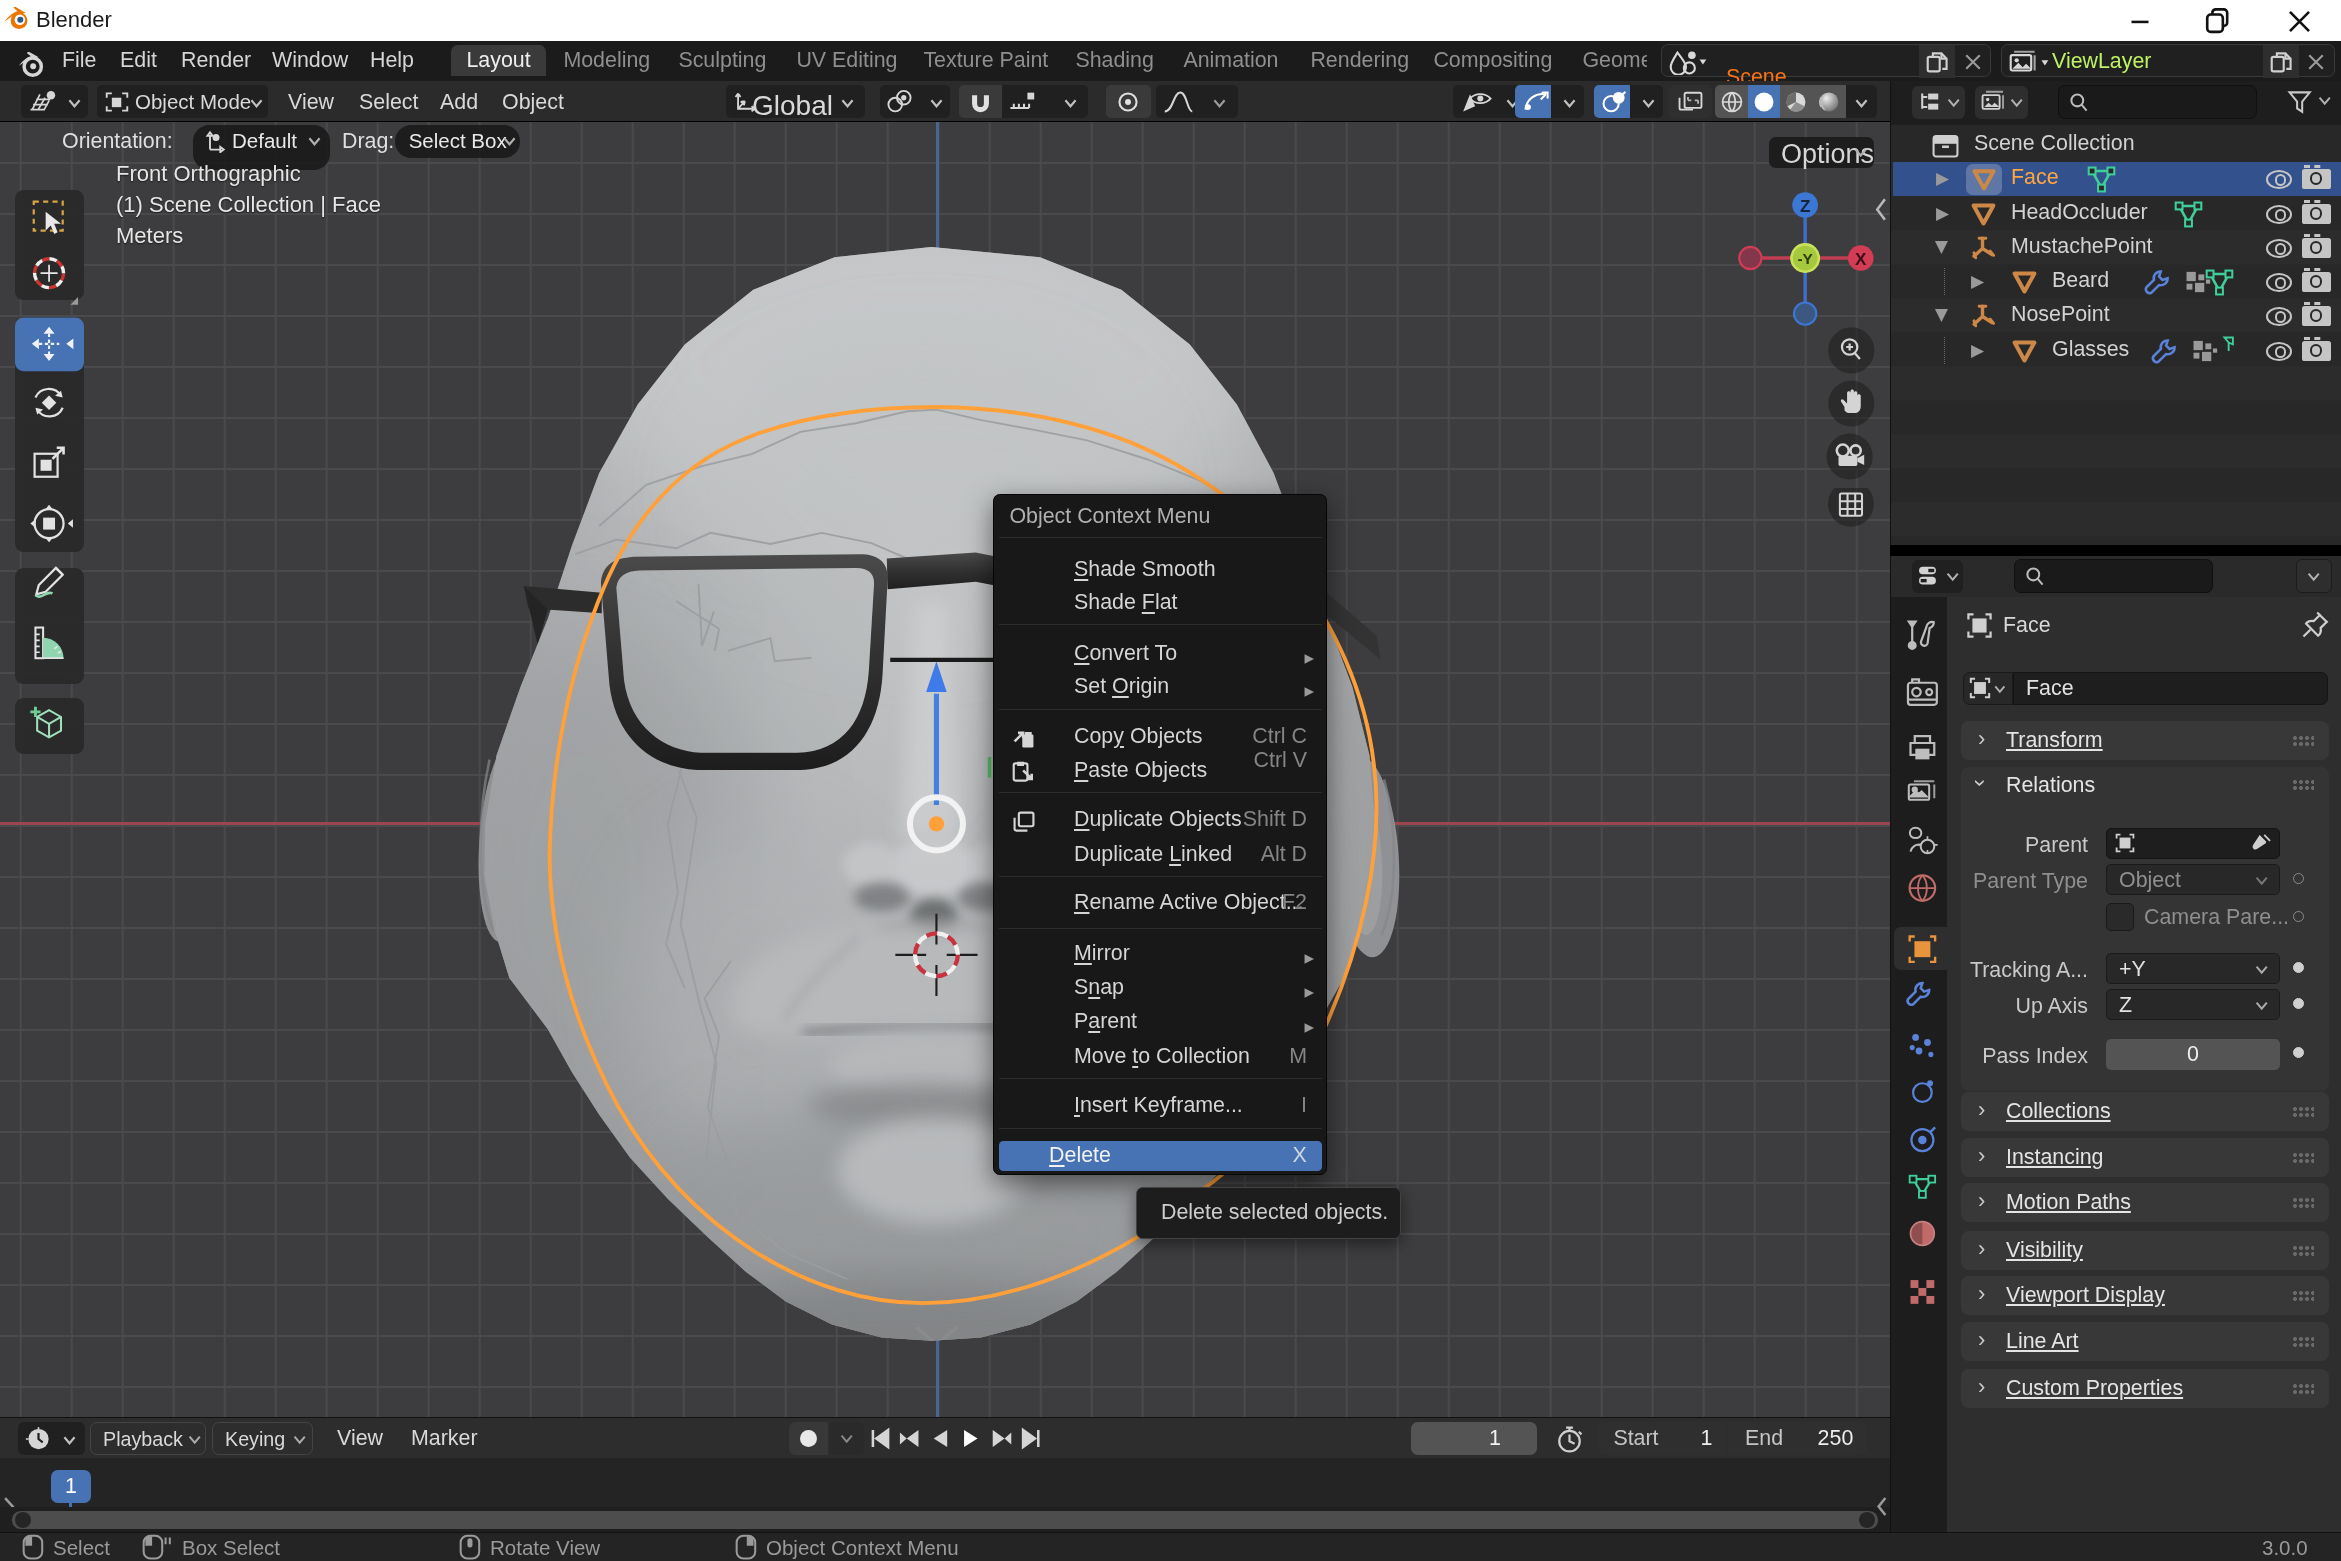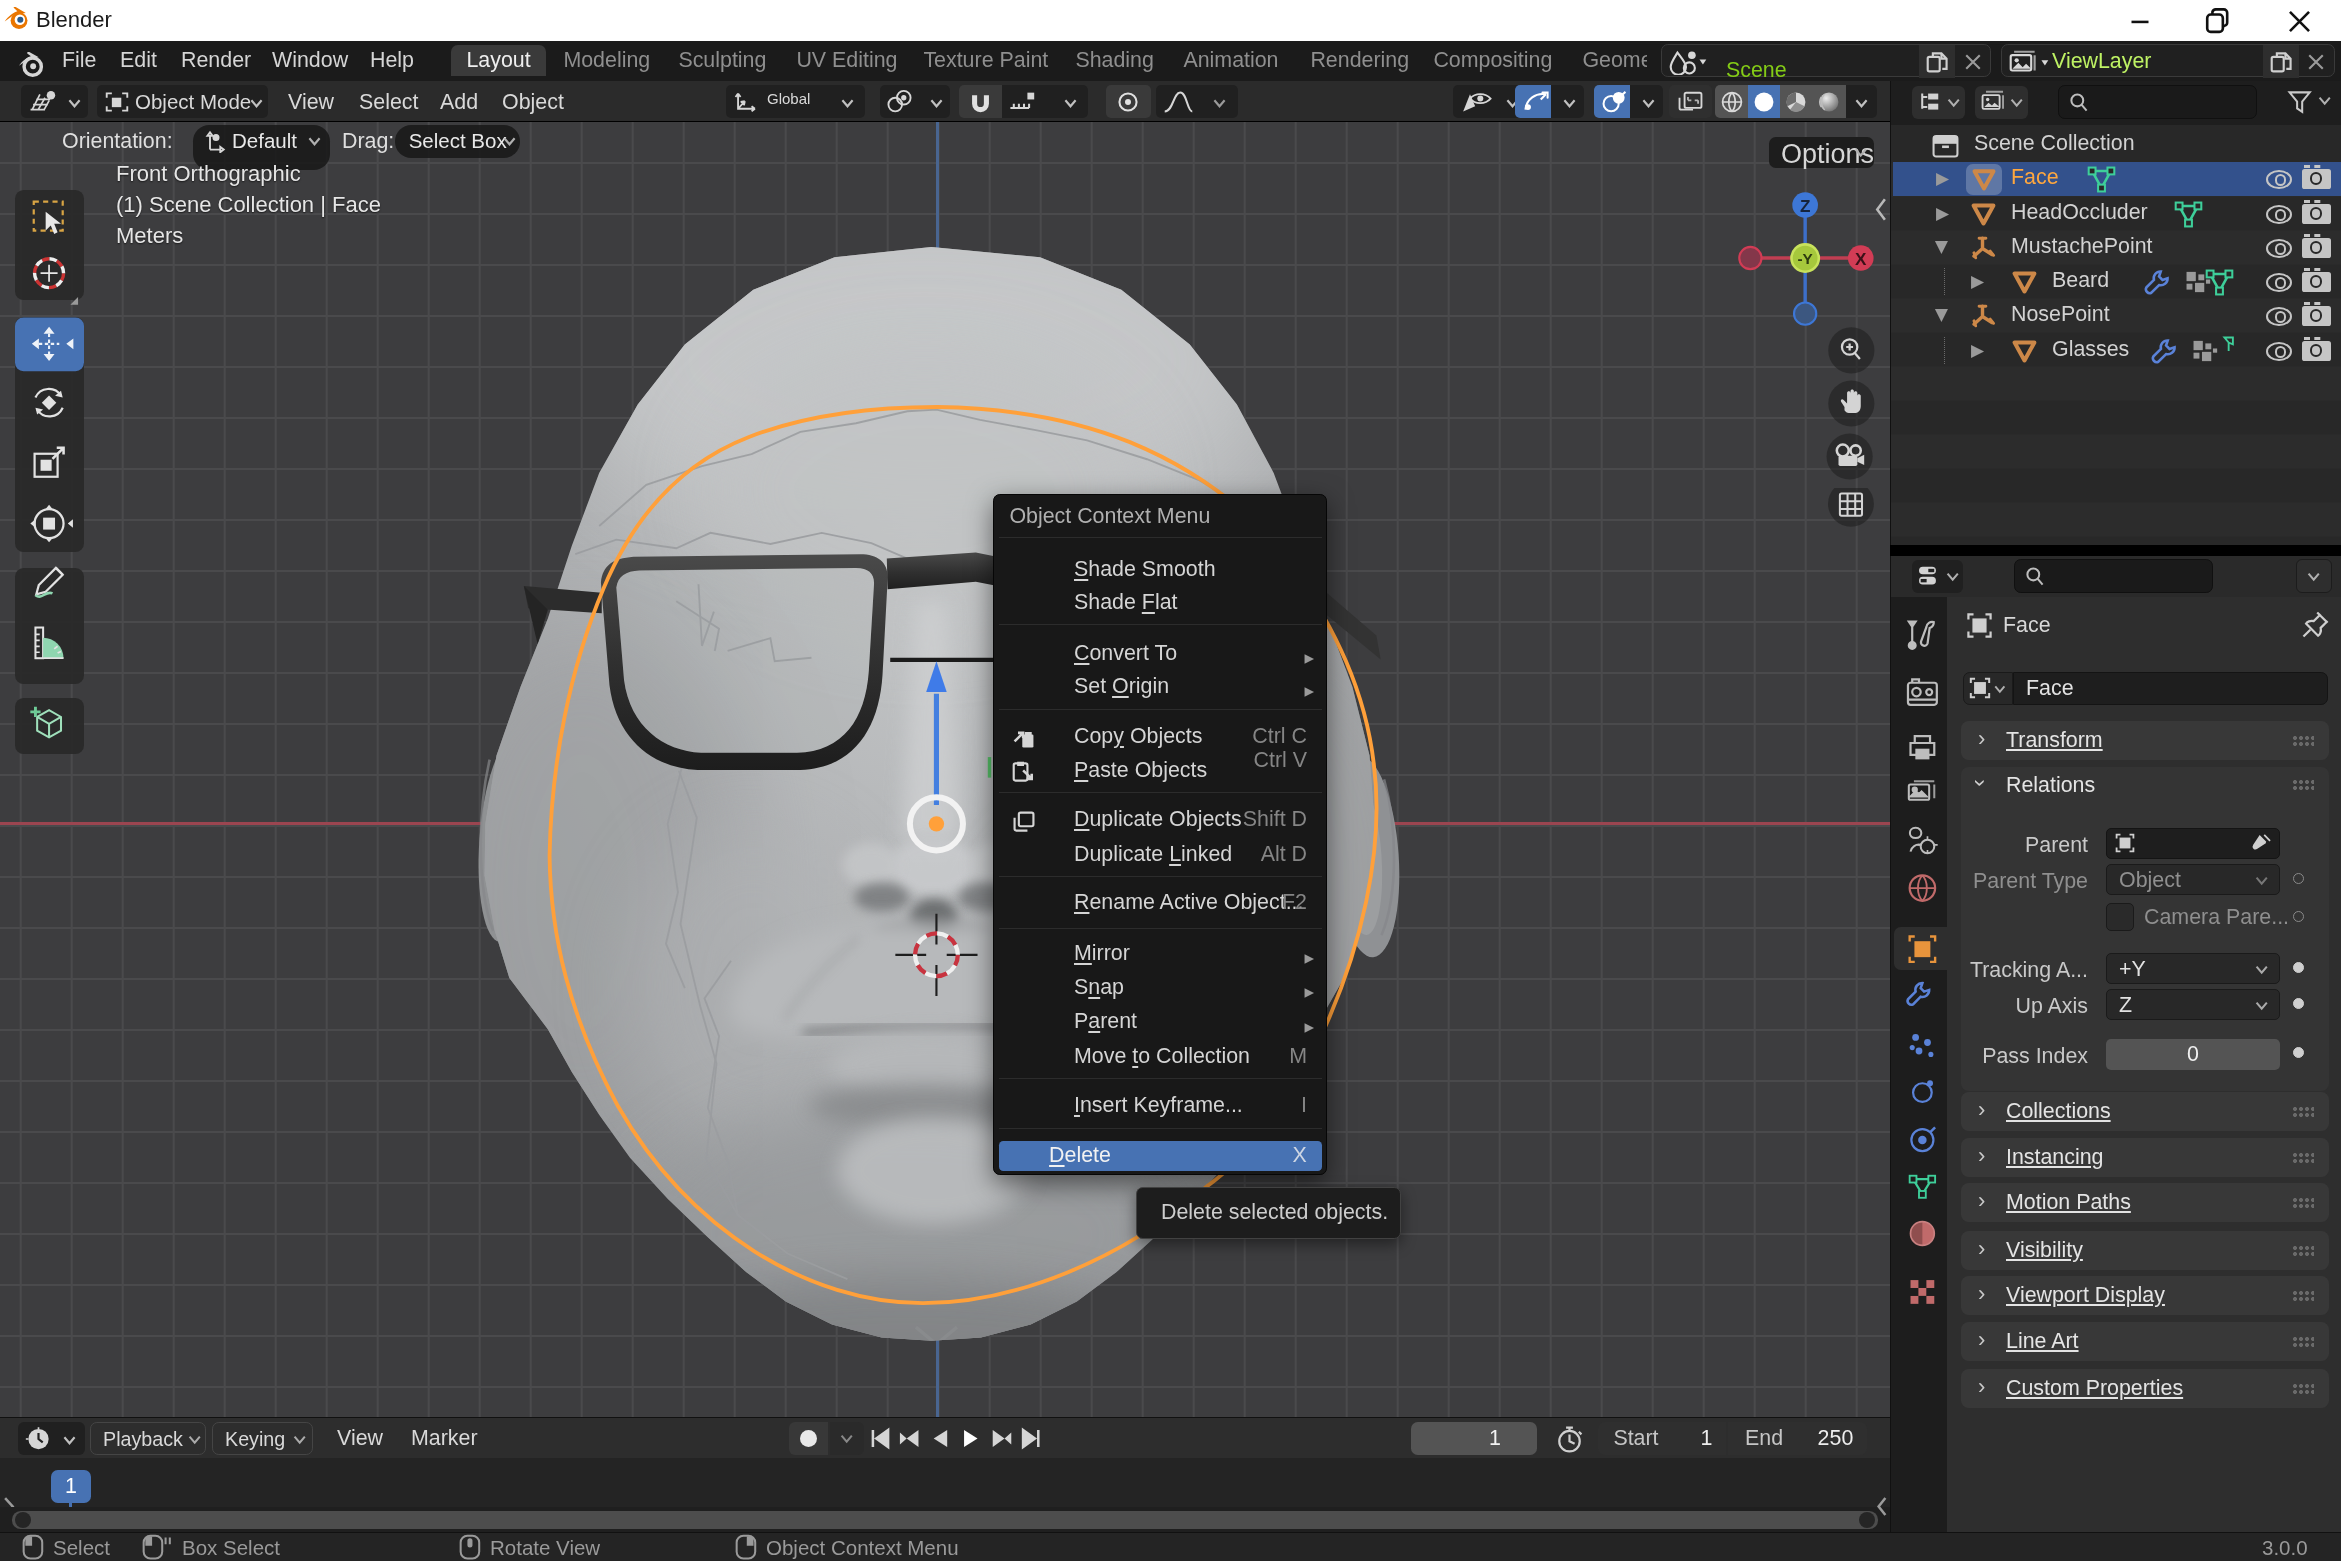--- a/index.html
+++ b/index.html
@@ -100,21 +100,21 @@
   <div class="wtab txt" style="left:1295px">Rendering</div>
   <div class="wtab txt" style="left:1418px">Compositing</div>
   <div class="wtab txt" style="left:1567px; width:80px; padding-right:0; overflow:hidden">Geometry</div>
   <div class="abs" style="left:1661px;top:3.4px;width:330px;height:33px;background:#202020;border-radius:6.8px;border:0.9px solid #3a3a3a">
     <svg class="abs" style="left:6.8px;top:3.4px" width="39" height="26" viewBox="0 0 46 30">
       <path d="M10 4 C16 12 20 16 20 21 a9 9 0 1 1 -18 0 C2 16 5 12 10 4 Z" fill="none" stroke="#d8d8d8" stroke-width="2.5"></path>
       <circle cx="24" cy="22" r="6.5" fill="none" stroke="#d8d8d8" stroke-width="2.5"></circle>
       <circle cx="27" cy="7" r="4.5" fill="#d8d8d8"></circle>
       <path d="M36 12 l8 0 l-4 6 z" fill="#d8d8d8"></path>
     </svg>
-    <div class="txt" style="left:64px;top:13px;color:#84cc16">Scene</div>
+    <div class="txt" style="left:64px;top:20px;color:#f97316">Scene</div>
     <div class="abs" style="left:257px;top:0;width:36px;height:33px;background:#2e2e2e;border-radius:0">
       <svg class="abs" style="left:6px;top:4.3px" width="26" height="24" viewBox="0 0 30 28" fill="none" stroke="#d0d0d0" stroke-width="2.5">
         <rect x="3" y="8" width="14" height="17" rx="2"></rect>
           <path d="M9 8 V4 h10 l6 6 v12 h-5 M19 4 v6 h6"></path>
       </svg>
     </div>
     <svg class="abs" style="left:298px;top:6px" width="26" height="22" viewBox="0 0 30 26" stroke="#9a9a9a" stroke-width="2.5">
         <path d="M7 5 L23 21 M23 5 L7 21"></path>
       </svg>
   </div>
@@ -166,21 +166,21 @@
       </svg>
   </div>
   <div class="txt" style="left:288px;top:8.6px">View</div>
   <div class="txt" style="left:359px;top:8.6px">Select</div>
   <div class="txt" style="left:440px;top:8.6px">Add</div>
   <div class="txt" style="left:502px;top:8.6px">Object</div>
   <div class="abs" style="left:726px;top:4.3px;width:139px;height:33px;background:#202020;border-radius:5.1px">
     <svg class="abs" style="left:6.8px;top:4.3px" width="27" height="24" viewBox="0 0 32 28" fill="none" stroke="#d6d6d6" stroke-width="2.2">
       <path d="M6 4 V22 H26 M6 22 L14 13 M6 4 l-3 4 m3 -4 l3 4 M26 22 l-4 -3 m4 3 l-4 3 M14 13 l-5 1 m5 -1 l-1 5"></path>
     </svg>
-    <div class="txt" style="left:41px;top:4.3px;font-size:15px">Global</div>
+    <div class="txt" style="left:26px;top:4.3px;font-size:28px">Global</div>
     <svg class="abs" style="left:113px;top:10.3px" width="17" height="13.7" viewBox="0 0 20 16">
         <path d="M4 5 L10 12 L16 5" stroke="#c0c0c0" stroke-width="2.5" fill="none"></path>
       </svg>
   </div>
   <div class="abs" style="left:880px;top:4.3px;width:70px;height:33px;background:#202020;border-radius:5.1px">
     <svg class="abs" style="left:5.1px;top:3.4px" width="29" height="26" viewBox="0 0 34 30" fill="none" stroke="#d6d6d6" stroke-width="2.2">
       <circle cx="12" cy="18" r="8"></circle>
         <circle cx="22" cy="10" r="8"></circle>
         <circle cx="22" cy="10" r="2" fill="#d6d6d6"></circle>
     </svg>

